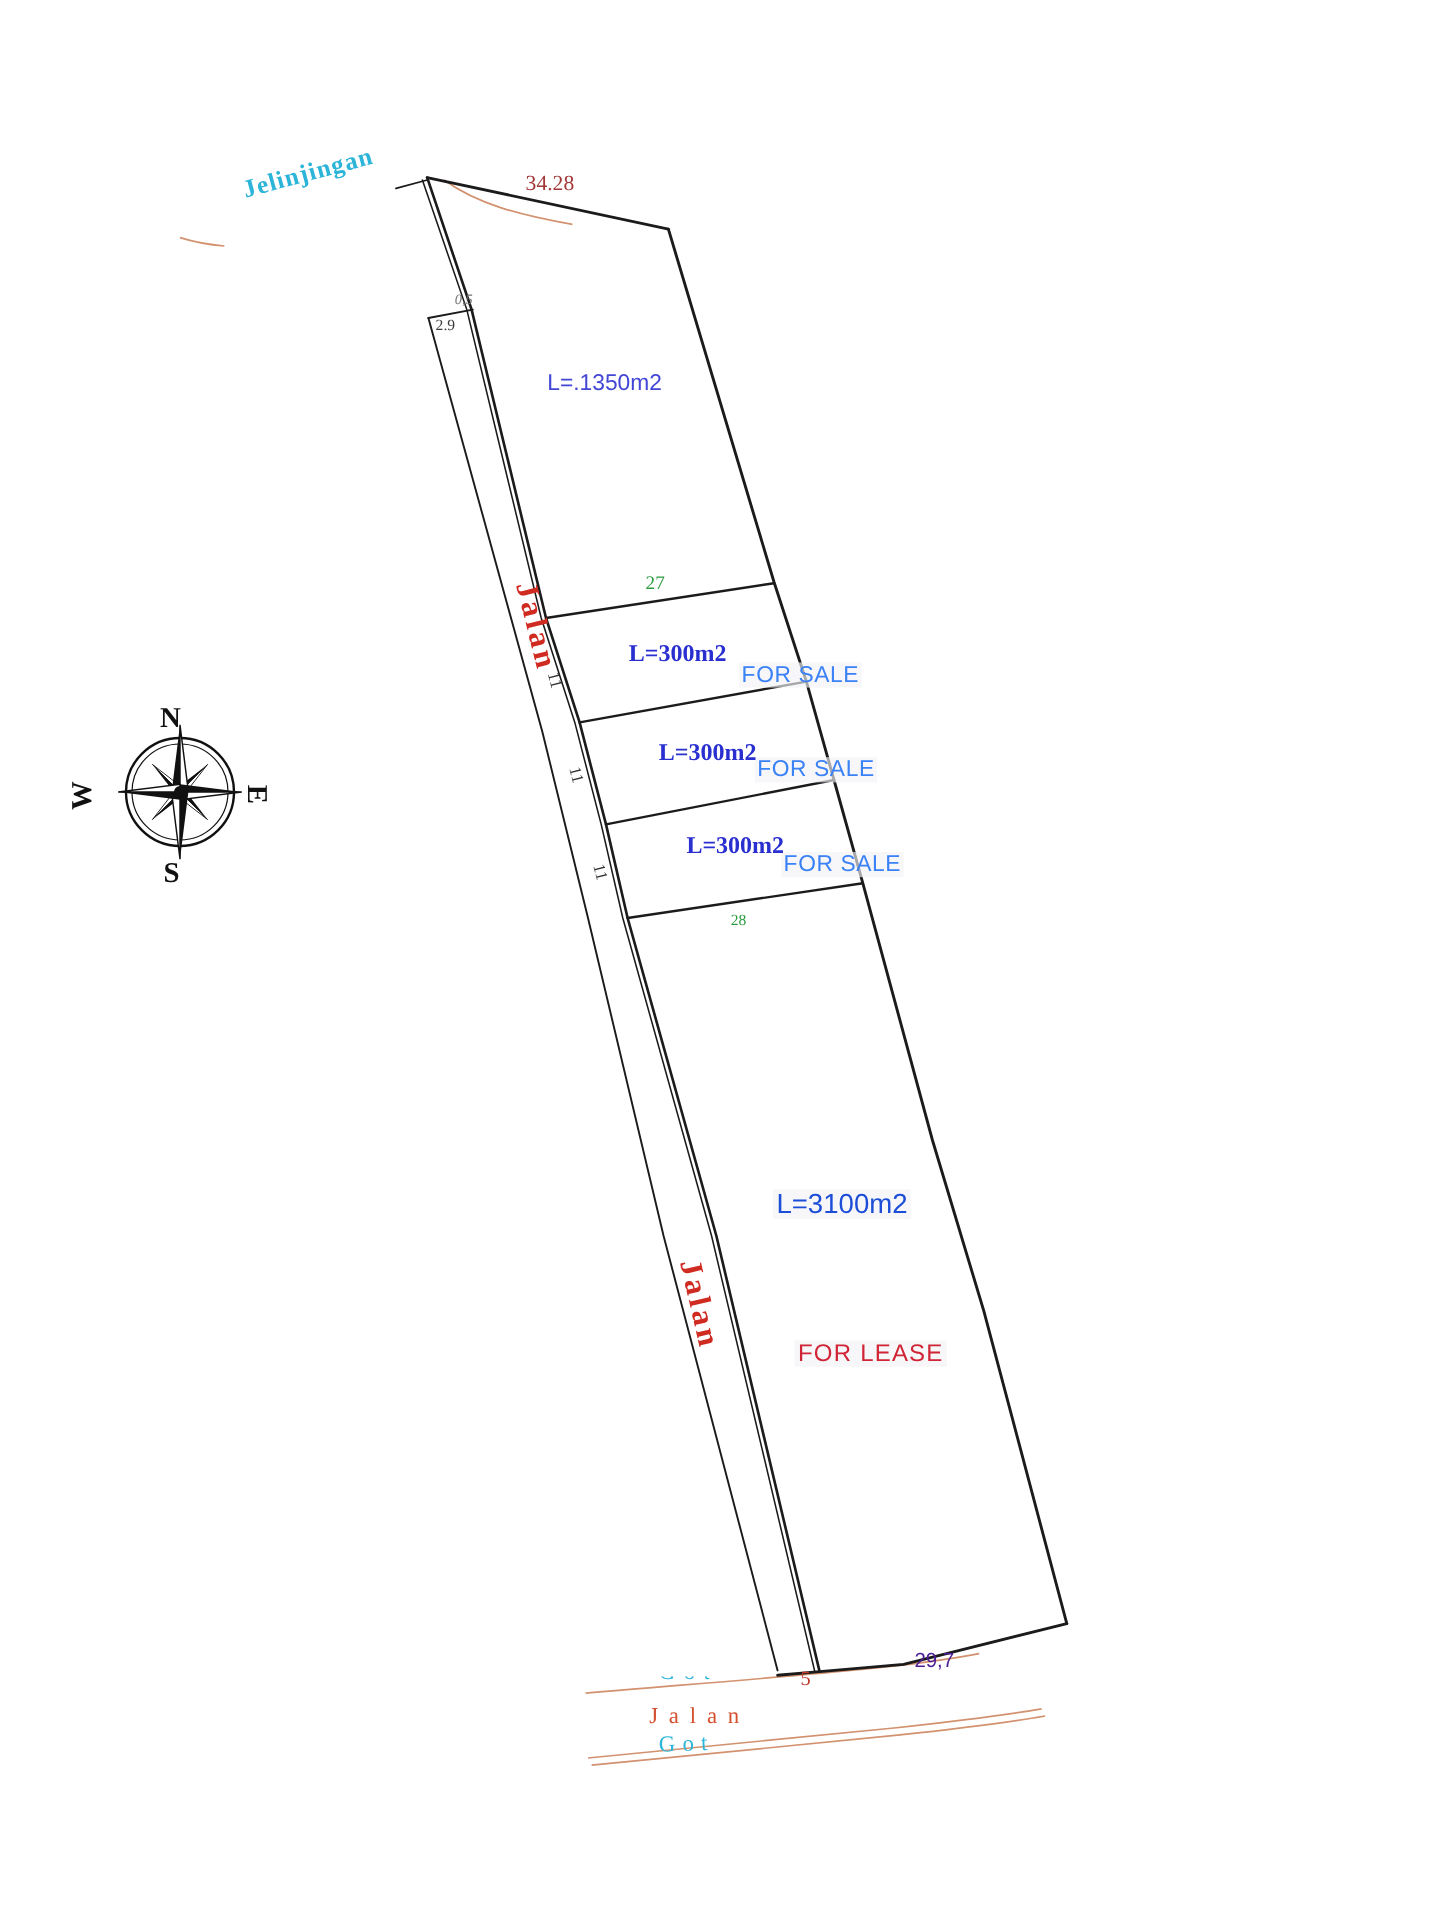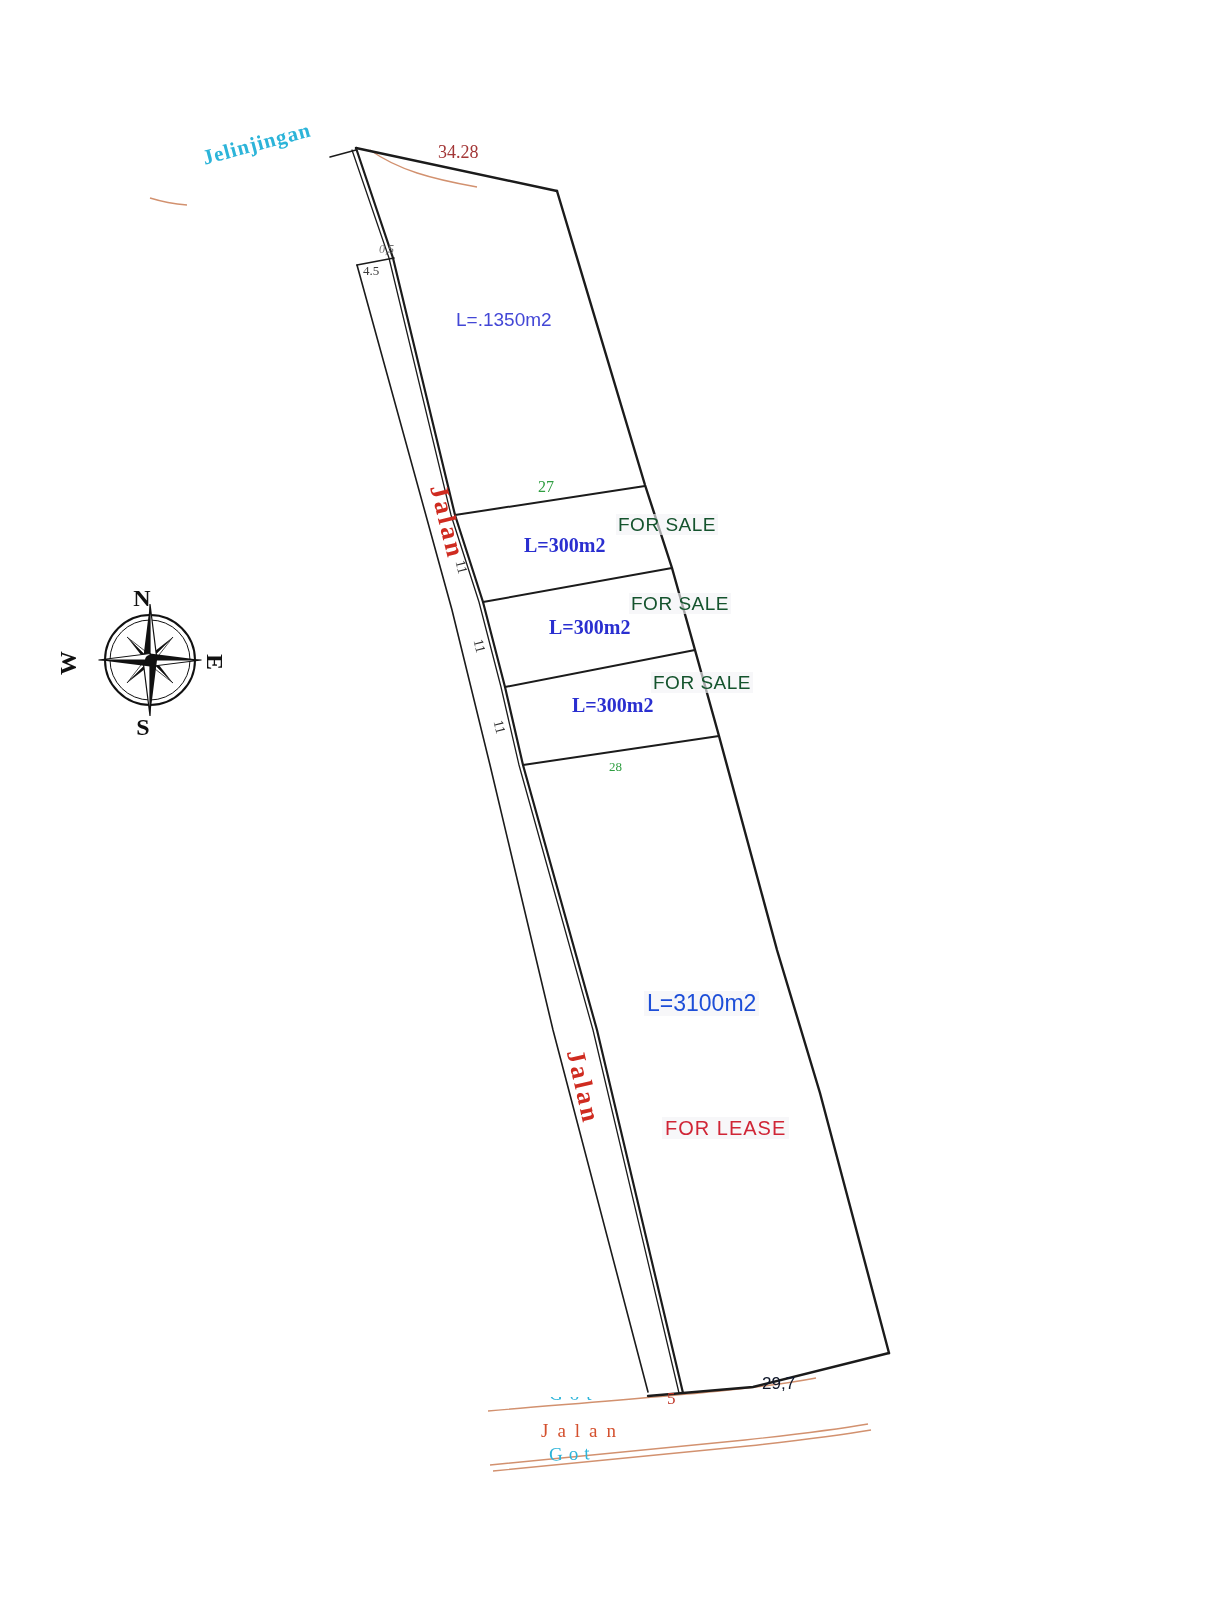--- a/index.html
+++ b/index.html
@@ -11,39 +11,39 @@
   .lbl{position:absolute;white-space:nowrap;line-height:1;}
   .serif{font-family:"Liberation Serif", serif;}
   .sans{font-family:"Liberation Sans", sans-serif;}
   .lbl-street-north{left:203px;top:148px;font-size:21px;color:#2cb4d9;letter-spacing:1px;
     transform:rotate(-15deg);transform-origin:left center;font-weight:bold;}
   .lbl-29-25{left:438px;top:143px;font-size:18px;color:#a33636;}
   .lbl-0-5{left:379px;top:243px;font-size:12px;color:#737373;font-style:italic;}
   .lbl-4-5{left:363px;top:264px;font-size:13px;color:#3b3b3b;}
   .lbl-area-north{left:456px;top:310px;font-size:19px;color:#4347d6;}
   .lbl-27{left:538px;top:479px;font-size:16px;color:#2f9e41;}
-  .for-sale{font-size:19px;color:#14532d;letter-spacing:.5px;background:rgba(242,242,246,.65);padding:1px 2px;}
+  .for-sale{font-size:19px;color:#3b82f6;letter-spacing:.5px;background:rgba(242,242,246,.65);padding:1px 2px;margin-top:38px;}
   .fs1{left:616px;top:514px;}
   .fs2{left:629px;top:593px;}
   .fs3{left:651px;top:672px;}
   .area300{font-size:20px;color:#2a2fd0;font-weight:bold;}
   .a1{left:524px;top:535px;}
   .a2{left:549px;top:617px;}
   .a3{left:572px;top:695px;}
   .lbl-28{left:609px;top:760px;font-size:13px;color:#2f9e41;}
   .lbl-area-lease{left:644px;top:991px;font-size:23px;color:#1d4ed8;font-weight:normal;background:rgba(242,242,246,.65);padding:1px 3px;}
   .lbl-for-lease{left:662px;top:1117px;font-size:20px;color:#d02536;letter-spacing:1px;background:rgba(242,242,246,.65);padding:1px 3px;}
   .jalan-rot{font-size:26px;color:#cf2b20;font-weight:bold;letter-spacing:3px;}
   .j1{left:447px;top:522px;transform:translate(-50%,-50%) rotate(76deg);}
   .j2{left:583px;top:1087px;transform:translate(-50%,-50%) rotate(77deg);}
   .dim11{font-size:14px;color:#2f2f2f;}
   .d11a{left:461px;top:567px;transform:translate(-50%,-50%) rotate(76deg);}
   .d11b{left:479px;top:646px;transform:translate(-50%,-50%) rotate(76deg);}
   .d11c{left:499px;top:727px;transform:translate(-50%,-50%) rotate(76deg);}
-  .lbl-29-7{left:762px;top:1375px;font-size:17px;color:#0f172a;}
+  .lbl-29-7{left:762px;top:1375px;font-size:17px;color:#4c1d95;}
   .lbl-5{left:667px;top:1390px;font-size:17px;color:#c0392b;}
   .got-clip{left:549px;top:1397px;height:11px;overflow:hidden;}
   .got-clip span{display:block;margin-top:-13px;font-size:19px;color:#2cb4d9;letter-spacing:7px;font-family:"Liberation Serif",serif;}
   .lbl-jalan-south{left:541px;top:1421px;font-size:19px;color:#d4502e;letter-spacing:9px;}
   .lbl-got-south{left:549px;top:1444px;font-size:19px;color:#2cb4d9;letter-spacing:6px;transform:rotate(-2deg);}
   .compass-letter{font-family:"Liberation Serif",serif;font-size:24px;font-weight:bold;fill:#111;}
 </style>
 </head>
 <body>
 
@@ -95,21 +95,21 @@
       <text class="compass-letter" x="142" y="606" text-anchor="middle">N</text>
       <text class="compass-letter" x="143" y="735" text-anchor="middle">S</text>
       <text class="compass-letter" x="76" y="663" text-anchor="middle" transform="rotate(-90 76 663)">W</text>
       <text class="compass-letter" x="207" y="662" text-anchor="middle" transform="rotate(90 207 662)">E</text>
     </g>
   </svg>
 
   <div class="lbl serif lbl-street-north">Jelinjingan</div>
   <div class="lbl serif lbl-29-25">34.28</div>
   <div class="lbl serif lbl-0-5">0,5</div>
-  <div class="lbl serif lbl-4-5">4.5</div>
+  <div class="lbl serif lbl-4-5">2.9</div>
 
   <div class="lbl sans lbl-area-north">L=.1350m2</div>
 
   <div class="lbl serif lbl-27">27</div>
 
   <div class="lbl sans for-sale fs1">FOR SALE</div>
   <div class="lbl serif area300 a1">L=300m2</div>
   <div class="lbl sans for-sale fs2">FOR SALE</div>
   <div class="lbl serif area300 a2">L=300m2</div>
   <div class="lbl sans for-sale fs3">FOR SALE</div>

